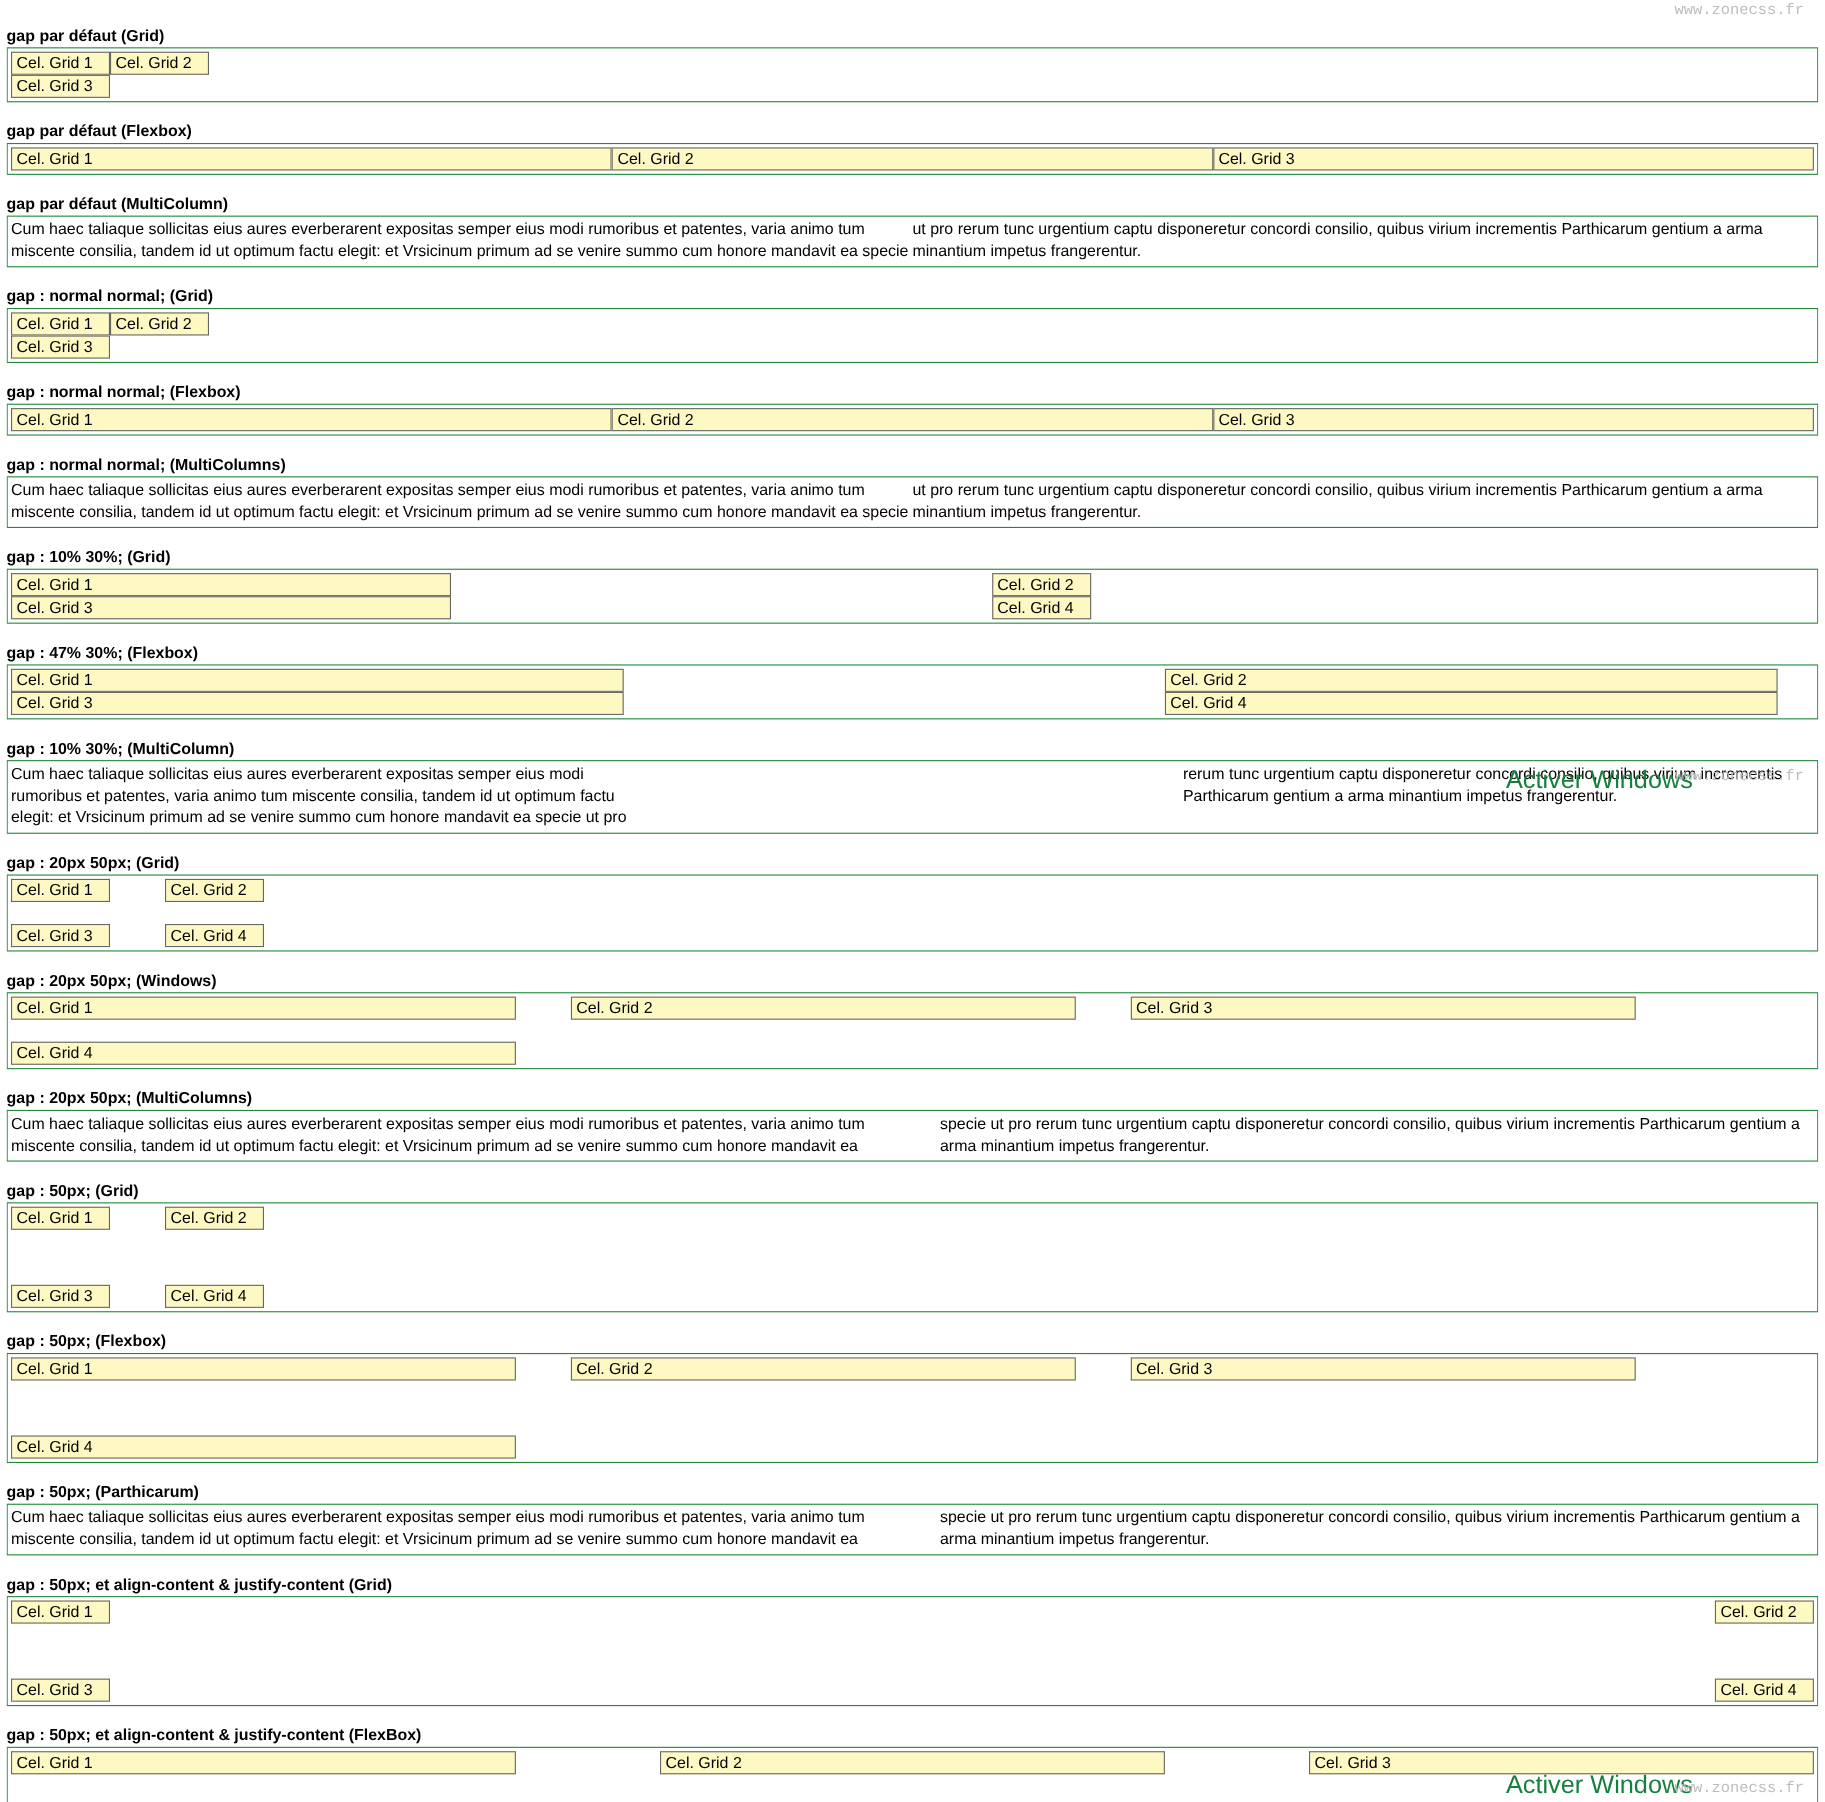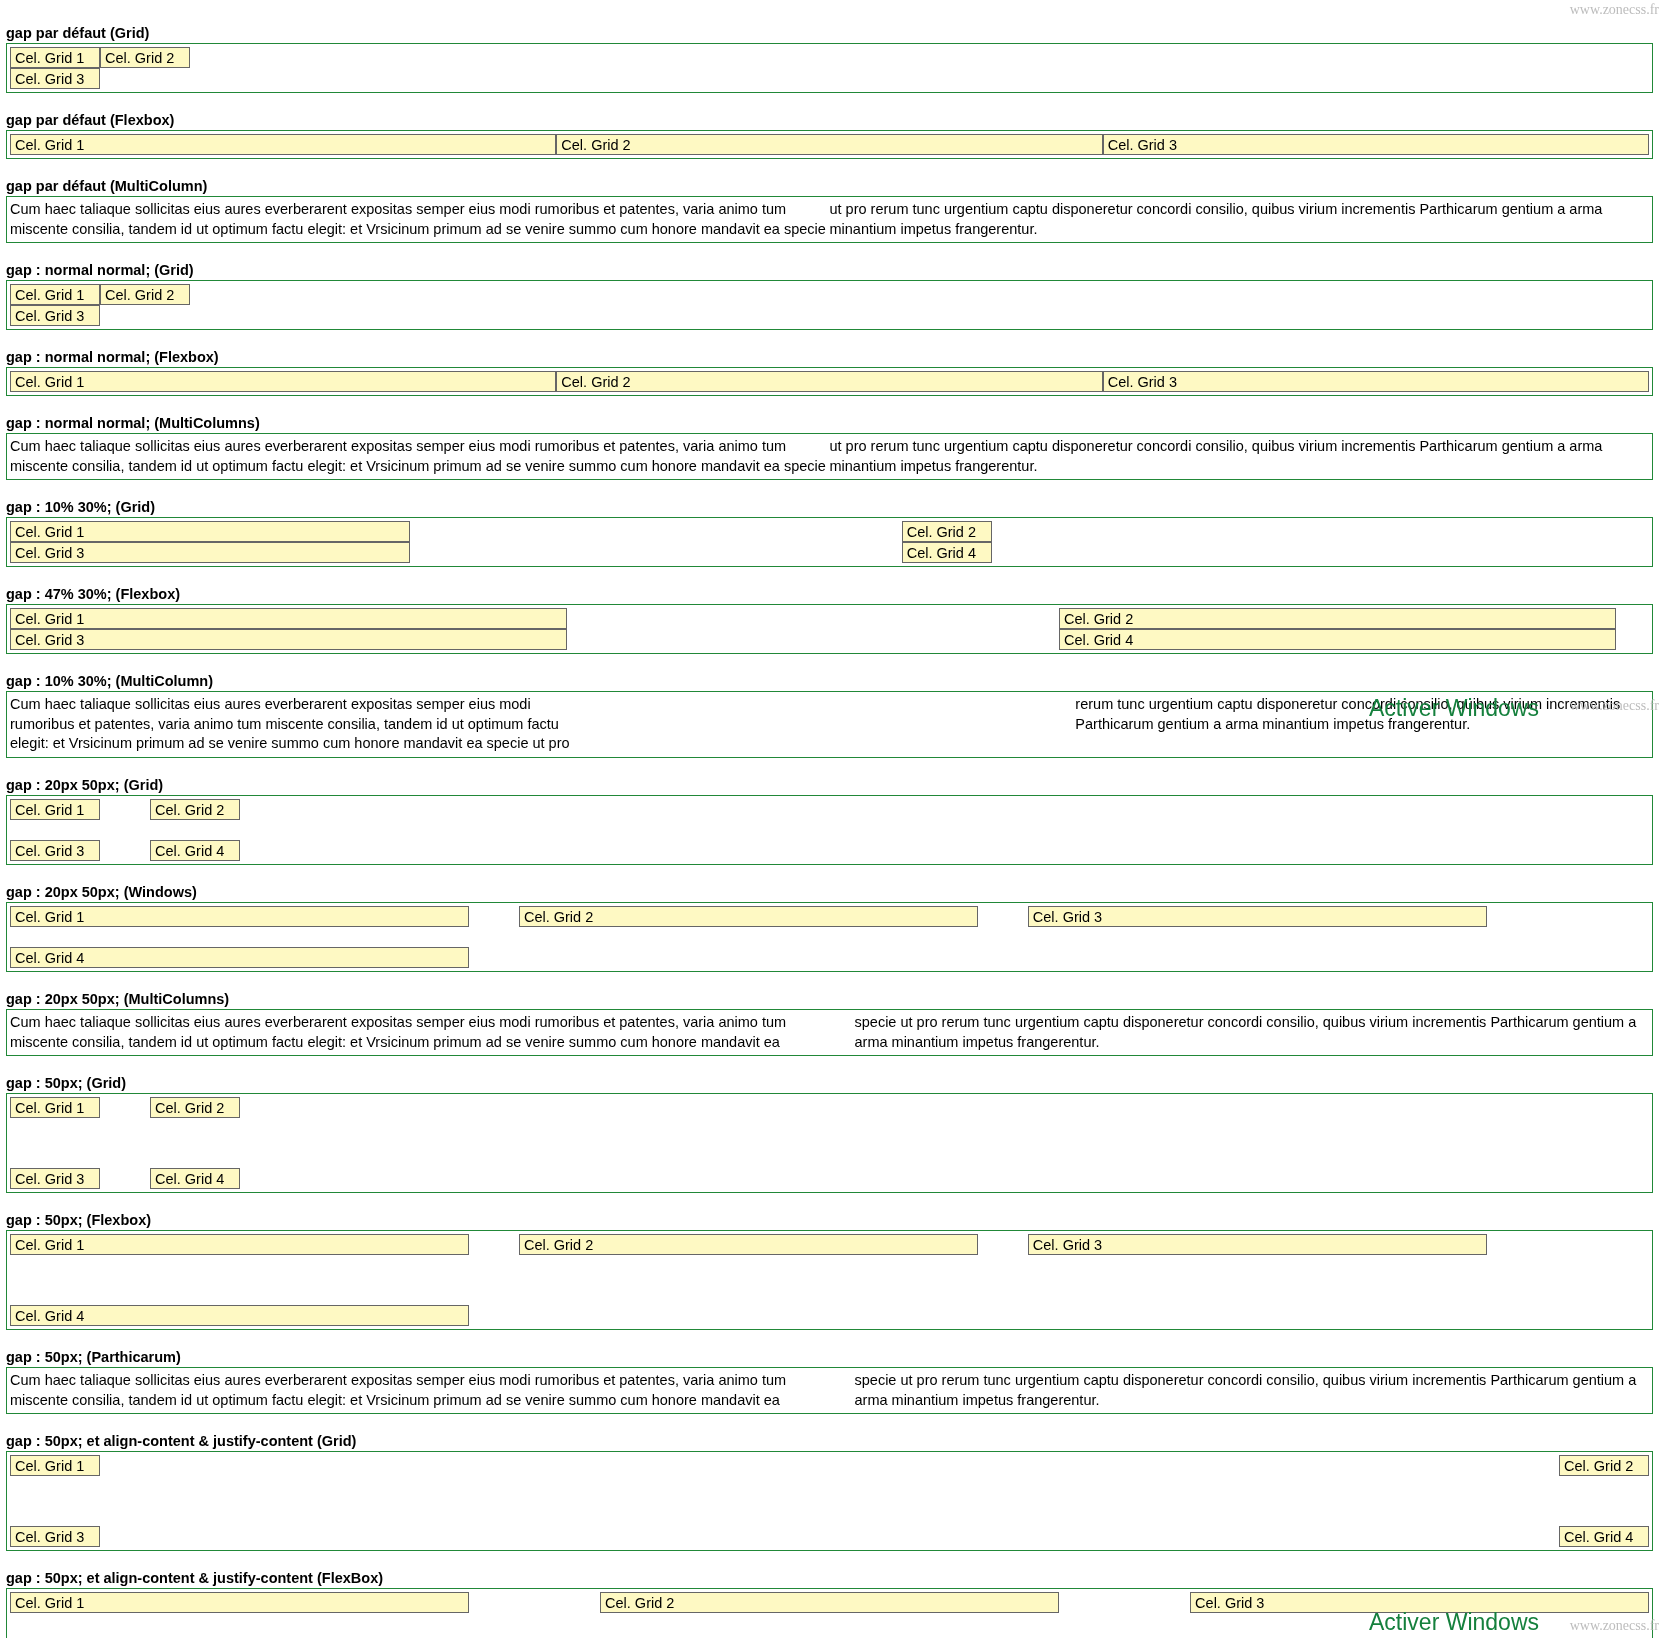--- a/index.html
+++ b/index.html
@@ -6,24 +6,24 @@
     body {
       font-family: "Segoe UI", Arial, sans-serif;
       font-size: 14.5px;
       color: #000;
       margin: 6px;
       background: #fff;
       width: 1647px;
     }
     .watermark {
       position: fixed;
-      font-family: Liberation Serif, serif;
+      font-family: Liberation Mono, monospace;
       color: #bdbdbd;
       font-size: 14px;
-      right: 0;
+      right: 19px;
       z-index: 1000;
     }
     .wm-top { top: 2px; }
     .wm-mid { top: 698px; }
     .wm-bot { bottom: 4px; }
     .activate {
       position: fixed;
       color: #15803d;
       font-size: 23px;
       right: 120px;

